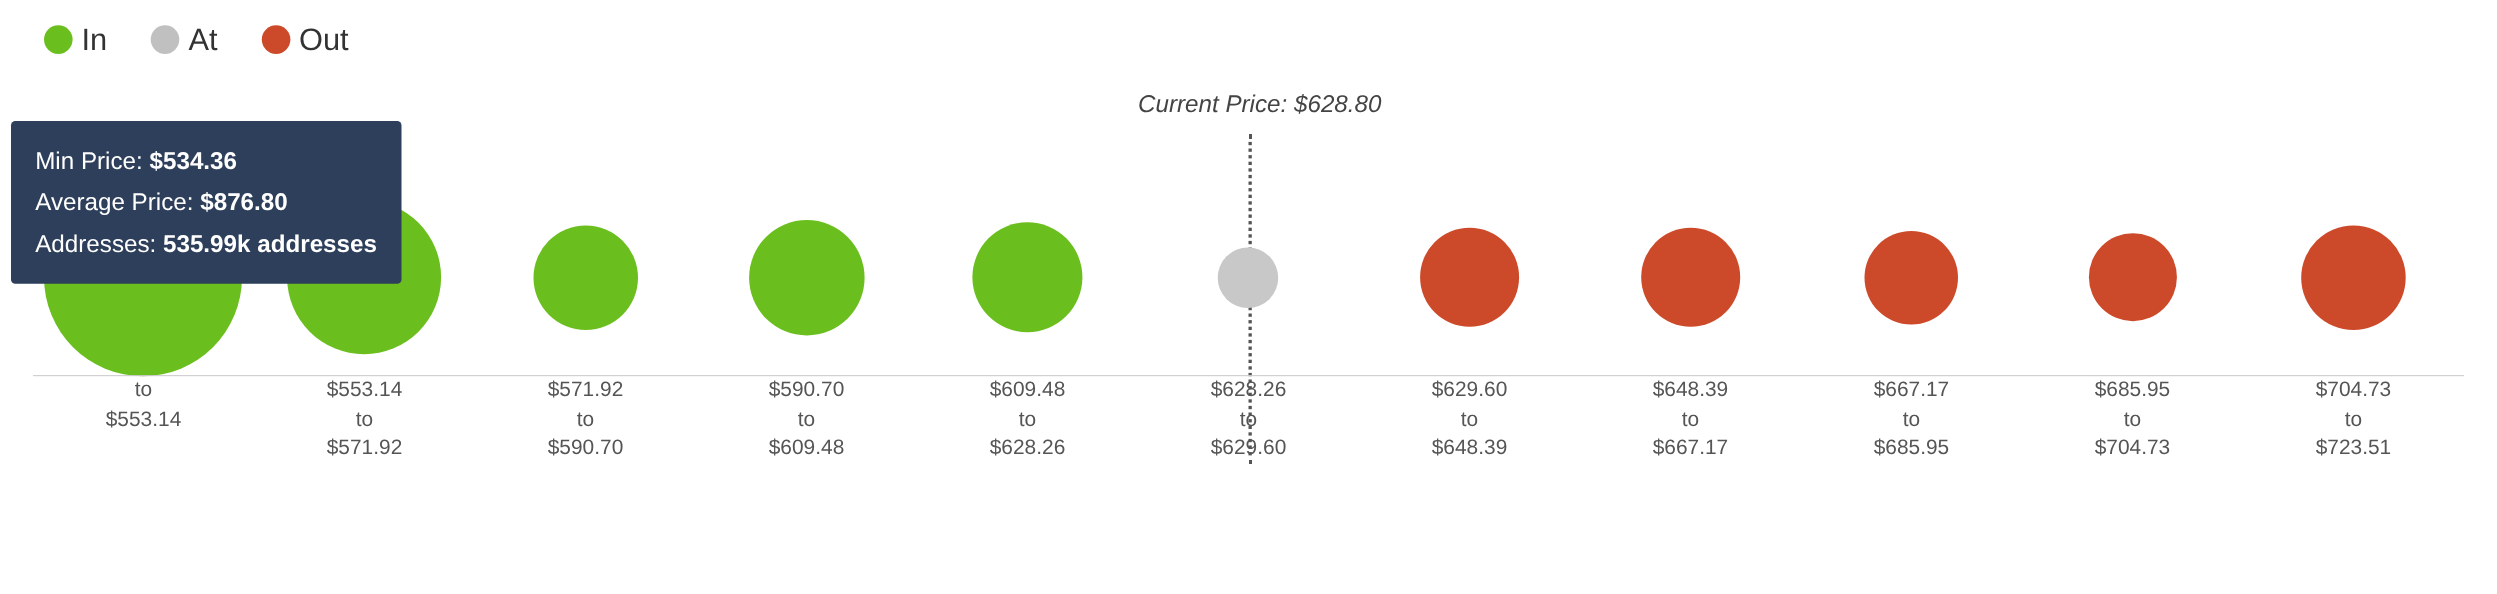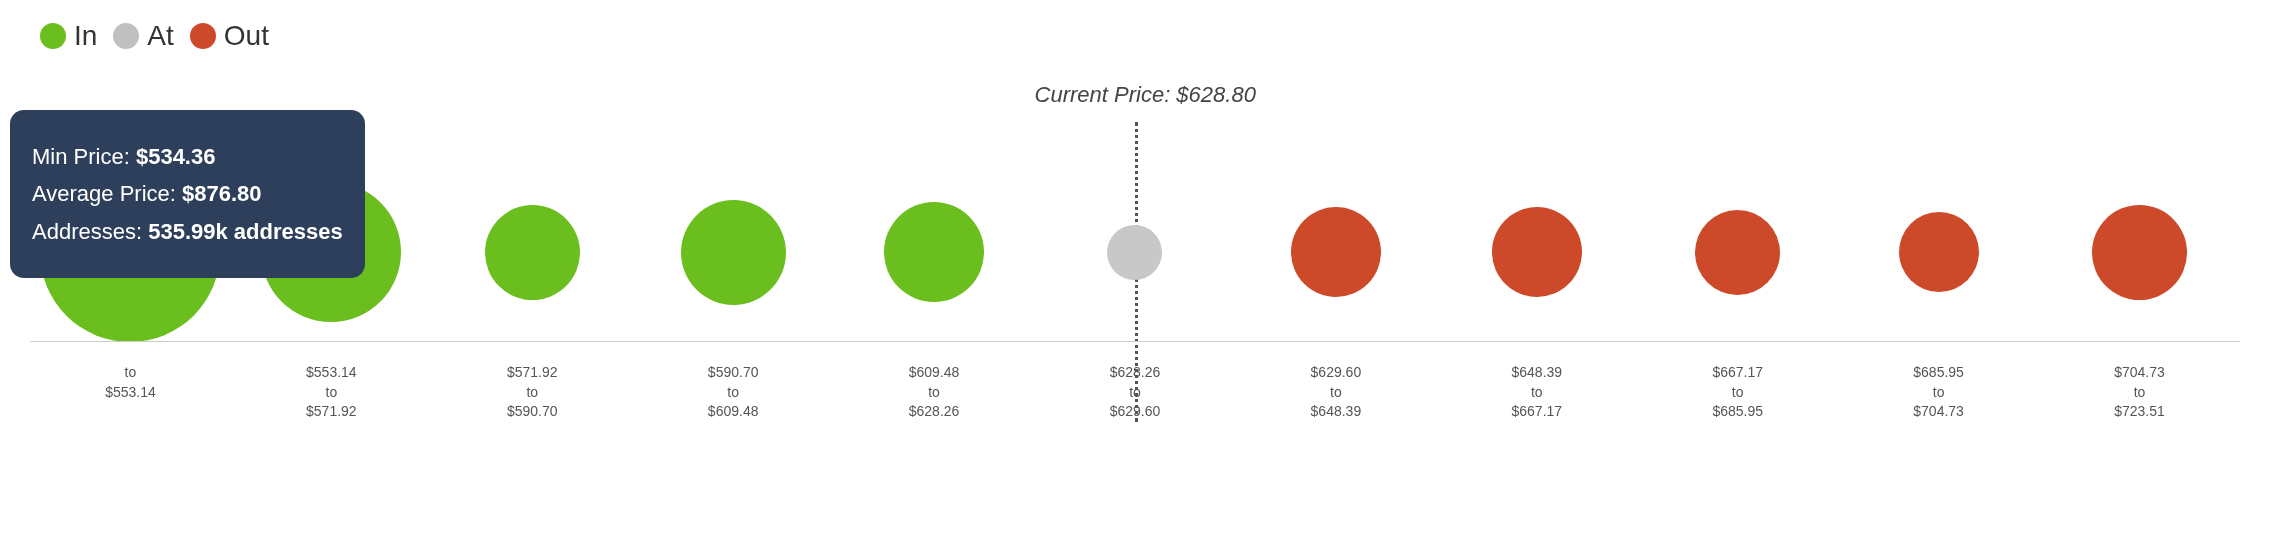--- a/index.html
+++ b/index.html
@@ -16,21 +16,21 @@
       width: 2270px;
       height: 540px;
       position: relative;
       padding: 20px 30px 80px 30px;
     }
 
     
     .legend {
       display: flex;
       align-items: center;
-      gap: 16px;
+      gap: 40px;
       margin-bottom: 30px;
       padding-left: 10px;
     }
     .legend-item {
       display: flex;
       align-items: center;
       gap: 8px;
       font-size: 28px;
       color: #333;
     }
@@ -101,37 +101,37 @@
       left: 0;
       right: 0;
       display: flex;
       align-items: flex-start;
     }
     .xaxis-col {
       flex: 1;
       display: flex;
       flex-direction: column;
       align-items: center;
-      font-size: 14px;
+      font-size: 19px;
       color: #555;
       line-height: 1.4;
     }
     .xaxis-col span {
       text-align: center;
     }
 
     
     .tooltip {
       position: absolute;
       top: 110px;
       left: 10px;
       background: #2d3f5a;
       color: #fff;
-      padding: 28px 22px;
-      border-radius: 14px;
+      padding: 18px 22px;
+      border-radius: 4px;
       font-size: 22px;
       line-height: 1.7;
       z-index: 10;
       min-width: 320px;
     }
     .tooltip .label { font-weight: normal; }
     .tooltip .value { font-weight: bold; }
 
     
     .baseline {

